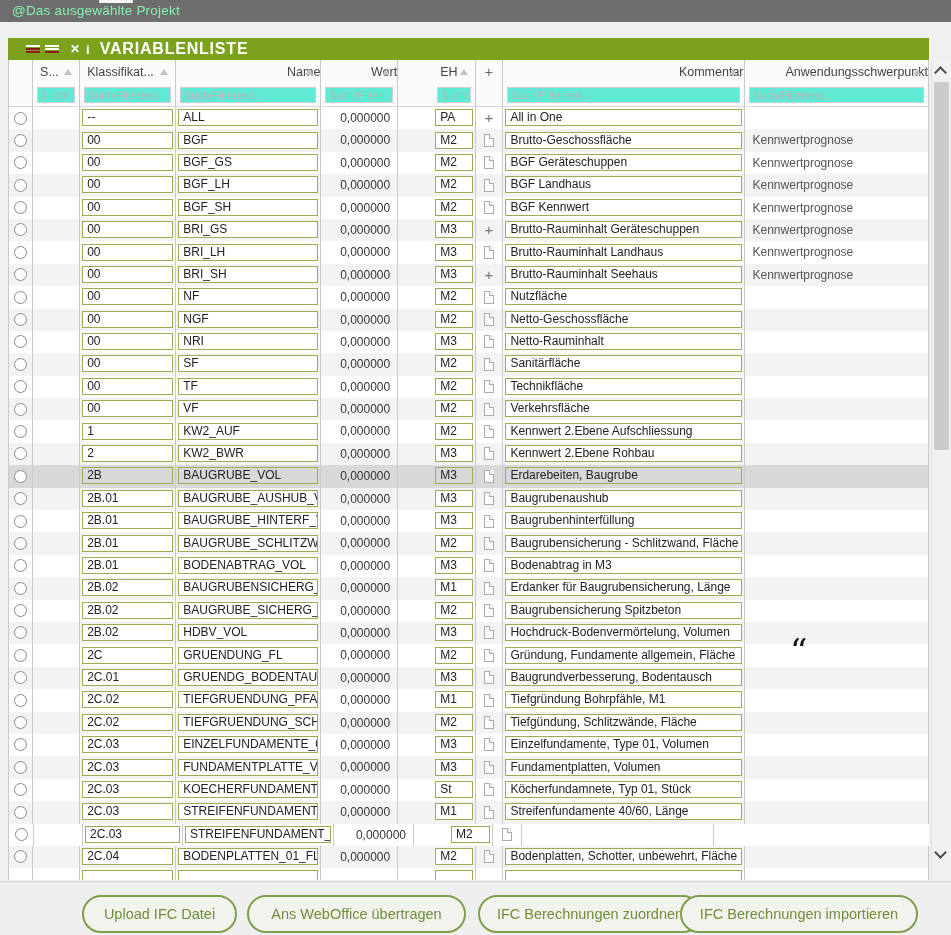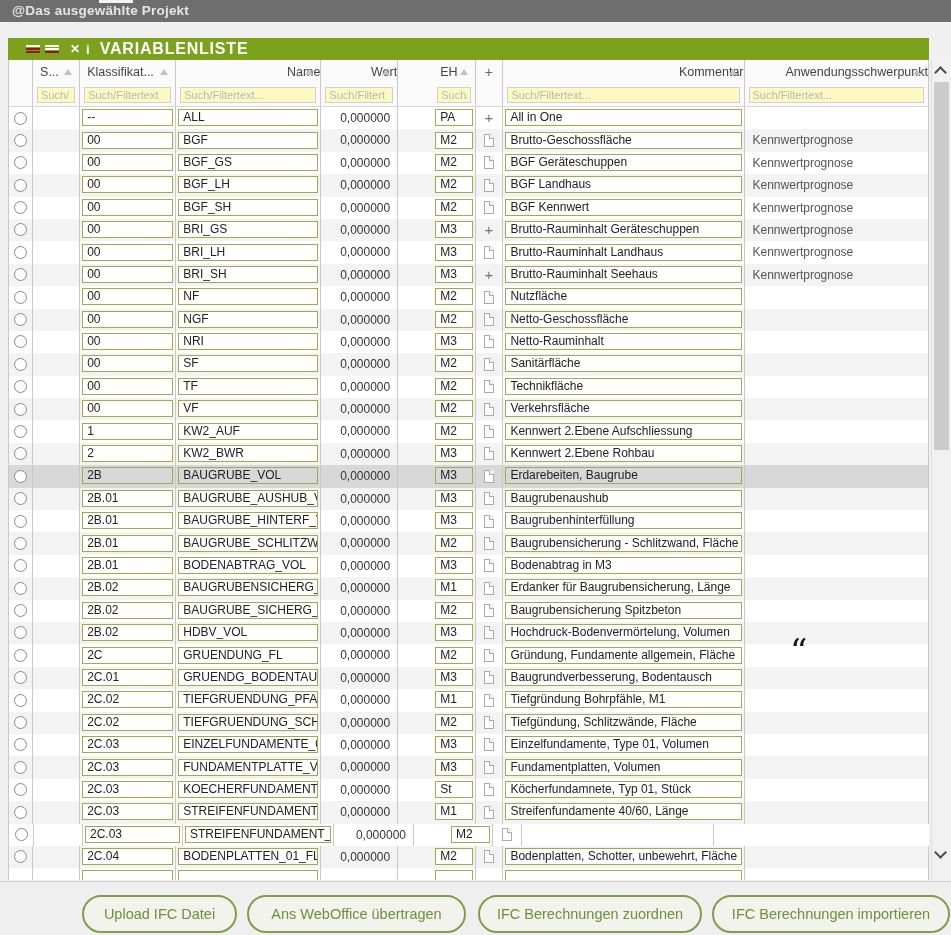--- a/index.html
+++ b/index.html
@@ -2,22 +2,22 @@
 <html><head>
 <meta charset="utf-8">
 <style>
   * { box-sizing: border-box; margin: 0; padding: 0; }
   html,body { width: 951px; height: 935px; }
   body { font-family: "Liberation Sans", sans-serif; background: #f0f0f0; }
   #app { position: relative; width: 951px; height: 935px; overflow: hidden; background: #f0f0f0; }
 
   
   .titlebar { position: absolute; left: 0; top: 0; width: 951px; height: 22px; background: #6e6e6e; }
-  .titlebar .wtitle { display: block; padding-left: 12px; line-height: 22px; color: #e5e5e5;
-    font-weight: bold; font-size: 13.5px; letter-spacing: 0.2px; }
+  .titlebar .wtitle { display: block; padding-left: 12px; line-height: 22px; color: #86efac;
+    font-weight: normal; font-size: 13.5px; letter-spacing: 0.2px; }
   .top-notch { position: absolute; left: 99px; top: 0; width: 34px; height: 3px; background: #f5f5f5; }
 
   
   .panelbar { position: absolute; left: 8px; top: 38px; width: 921px; height: 22px; background: #7ca21d;
     display: flex; align-items: center; padding-left: 18px; }
   .mico { display: inline-block; width: 14px; height: 12px; margin-right: 5px; padding-top: 1px; cursor: pointer; }
   .mico i { display: block; width: 14px; height: 2px; margin: 1px 0; }
   .mico i.w { background: #ffffff; }
   .mico i.r { background: #8e1a1a; }
   .xico { color: #fff; font-weight: bold; font-size: 12px; margin: 0 6px 0 6px; cursor: pointer; }
@@ -42,21 +42,21 @@
   .hrow.filters { height: 23px; border-bottom: 1px solid #d6d6d6; }
   .hcell, .fcell { position: relative; border-right: 1px solid #c9c9c9; overflow: hidden; }
   .hlabel { display: block; font-size: 12.5px; color: #444; line-height: 24px; padding-left: 7px;
     white-space: nowrap; overflow: hidden; }
   .hcell.c .hlabel { text-align: right; padding-left: 0; }
   .tri { position: absolute; right: 7px; top: 9px; width: 0; height: 0;
     border-left: 4px solid transparent; border-right: 4px solid transparent;
     border-bottom: 6px solid #c2c2c2; }
   .plus-header { display: block; text-align: center; line-height: 24px; color: #666; font-size: 14px; }
   .fcell input { display: block; width: calc(100% - 8px); margin: 3px 4px; height: 16px;
-    border: 1px solid #cfcfcf; background: #fef9c3; font-family: "Liberation Sans", sans-serif;
+    border: 1px solid #cfcfcf; background: #5eead4; font-family: "Liberation Sans", sans-serif;
     font-size: 11px; color: #777; padding: 0 3px; outline: none; }
   .fcell input::placeholder { color: #b8b8b8; opacity: 1; }
 
   .tbody { height: 773px; overflow: hidden; }
   .trow { display: flex; height: 22.4px; background: #ffffff; }
   .trow.alt { background: #f3f3f3; }
   .trow.sel { background: #d8d8d8; }
   .tcell { position: relative; border-right: 1px solid #c9c9c9; overflow: hidden; }
   .radio { display: block; width: 13px; height: 13px; margin: 4.5px auto 0 auto; border-radius: 50%;
     border: 1px solid #8a8a8a; background: #fff; cursor: pointer; }
@@ -87,21 +87,21 @@
 
   
   .footerarea { position: absolute; left: 0; top: 881px; width: 951px; height: 54px; background: #efefef;
     border-top: 1px solid #d6d6d6; }
   .pill { position: absolute; top: 13px; height: 38px; border: 2px solid #7f9e4b; border-radius: 19px;
     background: #f1f3ec; color: #6f8f3d; font-family: "Liberation Sans", sans-serif;
     font-size: 14.5px; cursor: pointer; }
   .pill.b1 { left: 82px;  width: 155px; }
   .pill.b2 { left: 247px; width: 219px; }
   .pill.b3 { left: 478px; width: 224px; }
-  .pill.b4 { left: 712px; width: 238px; }
+  .pill.b4 { left: 680px; width: 238px; }
 
   
   .quote { position: absolute; left: 790px; top: 634px; font-family: "DejaVu Serif", serif;
     font-size: 34px; color: #111; line-height: 34px; }
 </style>
 </head>
 <body>
 
 <div id="app">
 

